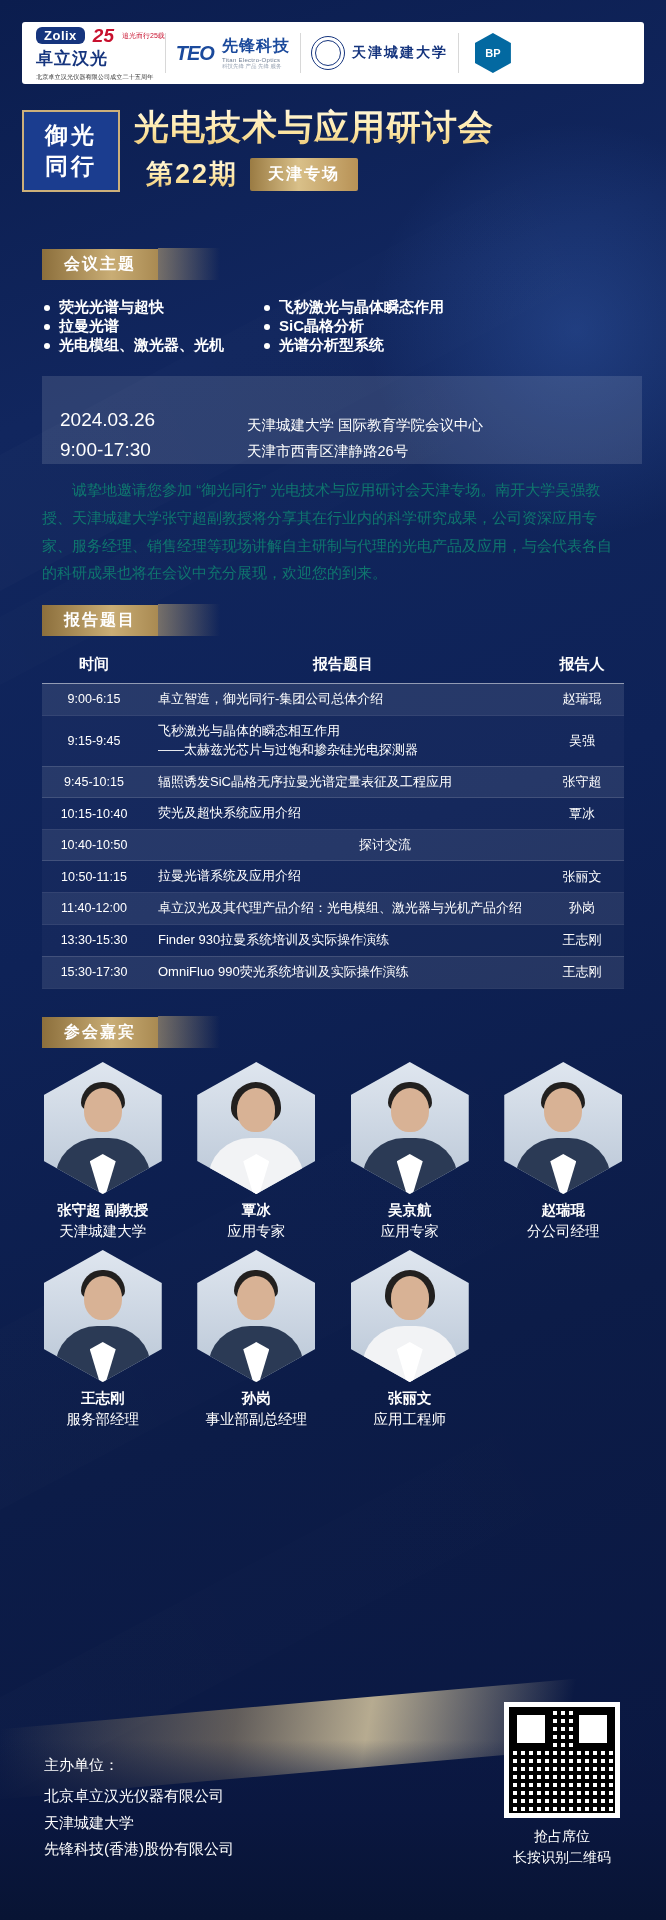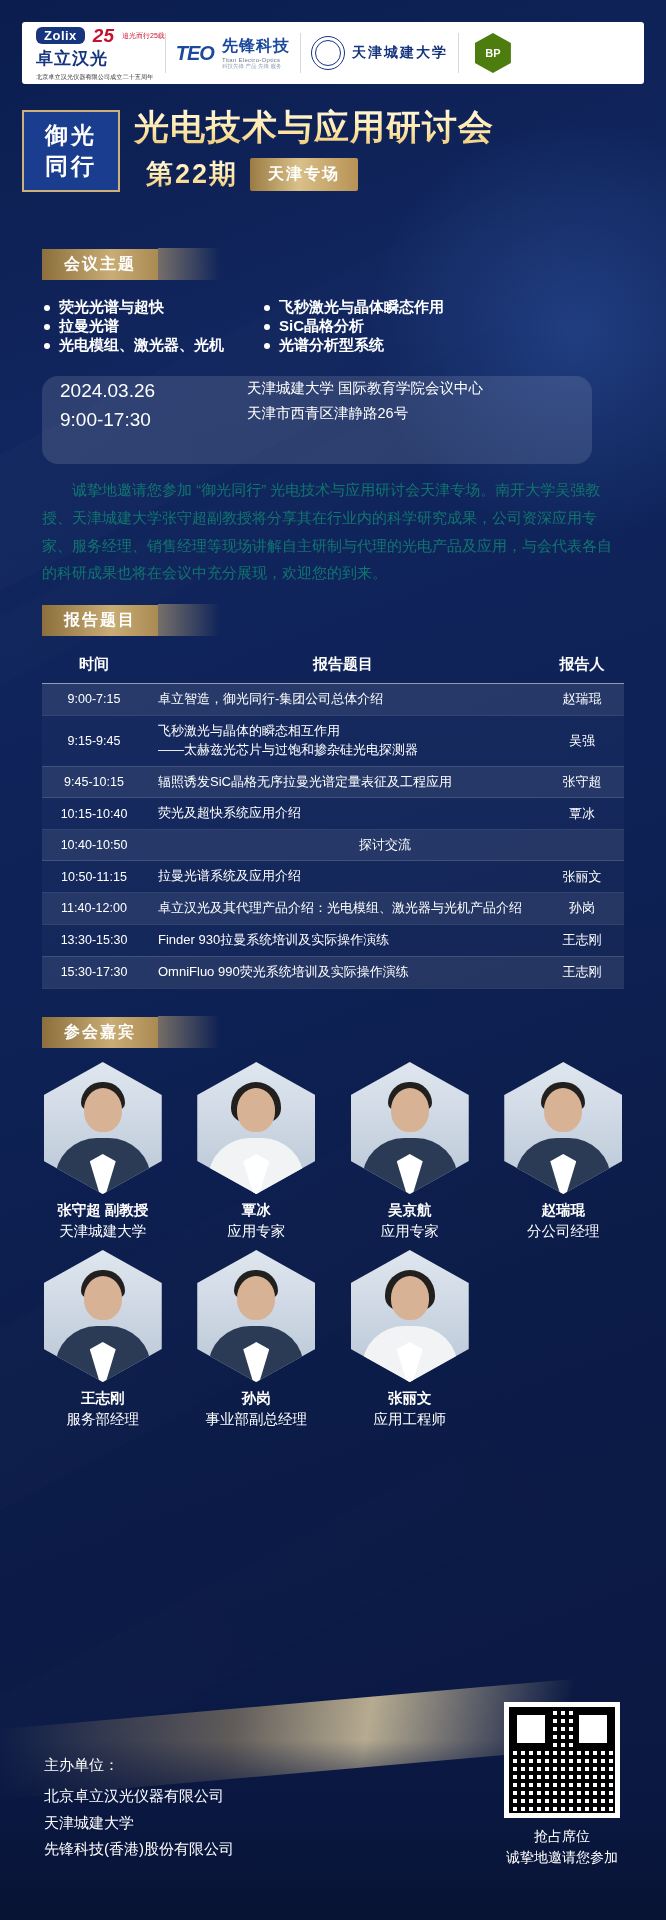--- a/index.html
+++ b/index.html
@@ -59,21 +59,21 @@
   .uni-seal {
     width: 34px; height: 34px; border-radius: 50%; border: 1.6px solid #16357e;
     display: flex; align-items: center; justify-content: center; color: #16357e; font-size: 7px;
     position: relative;
   }
   .uni-seal::after {
     content: ""; position: absolute; inset: 3px; border: 1px solid #16357e; border-radius: 50%;
   }
   .uni-name { color: #16357e; font-weight: bold; font-size: 14px; letter-spacing: 2px; }
   .hex-logo {
-    width: 36px; height: 40px; background: #4d7c0f; color: #fff;
+    width: 36px; height: 40px; background: #0369a1; color: #fff;
     clip-path: polygon(50% 0, 100% 25%, 100% 75%, 50% 100%, 0 75%, 0 25%);
     display: flex; align-items: center; justify-content: center; font-size: 11px; font-weight: bold;
   }
 
   
   .title-block { position: absolute; left: 22px; top: 104px; width: 622px; height: 96px; }
   .title-left {
     position: absolute; left: 0; top: 6px; width: 98px; height: 82px;
     background: #1b3d8f; border: 2px solid #cdb07a;
     display: flex; flex-direction: column; align-items: center; justify-content: center;
@@ -117,22 +117,22 @@
     position: absolute; left: 44px; top: 290; width: 600px;
     display: grid; grid-template-columns: 220px 1fr; 
   }
   .topic { display: flex; align-items: center; font-size: 15px; font-weight: bold; color: #ffffff; }
   .topic .dot {
     width: 6px; height: 6px; border-radius: 50%; background: #fff; margin-right: 9px; flex: none;
   }
 
   
   .infobox {
-    position: absolute; left: 42px; top: 376px; width: 550px; height: 88px;
-    background: rgba(255,255,255,0.12); display: flex; align-items: flex-start; border-radius: 16px;
+    position: absolute; left: 42px; top: 376px; width: 600px; height: 88px;
+    background: rgba(255,255,255,0.12); display: flex; align-items: flex-end;
   }
   .infobox .when { width: 205px; padding-left: 18px; }
   .infobox .when div { font-size: 19px; line-height: 1.55; color: #fff; }
   .infobox .where div { font-size: 14.5px; line-height: 1.75; color: #fff; }
 
   .intro {
     position: absolute; left: 42px; top: 476px; width: 584px;
     font-size: 15px; line-height: 1.85; text-indent: 2em; color: #0f766e;
   }
 
@@ -326,21 +326,21 @@
   <table>
     <thead>
       <tr>
         <th class="time">时间</th>
         <th>报告题目</th>
         <th class="speaker">报告人</th>
       </tr>
     </thead>
     <tbody>
         <tr>
-          <td class="time">9:00-7:15</td>
+          <td class="time">9:00-6:15</td>
           <td class="topic-cell">卓立智造，御光同行-集团公司总体介绍</td>
           <td class="speaker">赵瑞琨</td>
         </tr>
         <tr>
           <td class="time">9:15-9:45</td>
           <td class="topic-cell">飞秒激光与晶体的瞬态相互作用<br>——太赫兹光芯片与过饱和掺杂硅光电探测器</td>
           <td class="speaker">吴强</td>
         </tr>
         <tr>
           <td class="time">9:45-10:15</td>
@@ -467,15 +467,15 @@
   <div class="org">天津城建大学</div>
   <div class="org">先锋科技(香港)股份有限公司</div>
 </div>
 
 <div class="qr-wrap">
   <div class="qr">
       <div class="qr-inner"></div>
     </div>
   <div class="qr-cap">
     <div>抢占席位</div>
-    <div>诚挚地邀请您参加</div>
+    <div>长按识别二维码</div>
   </div>
 </div>
 
 </body></html>

